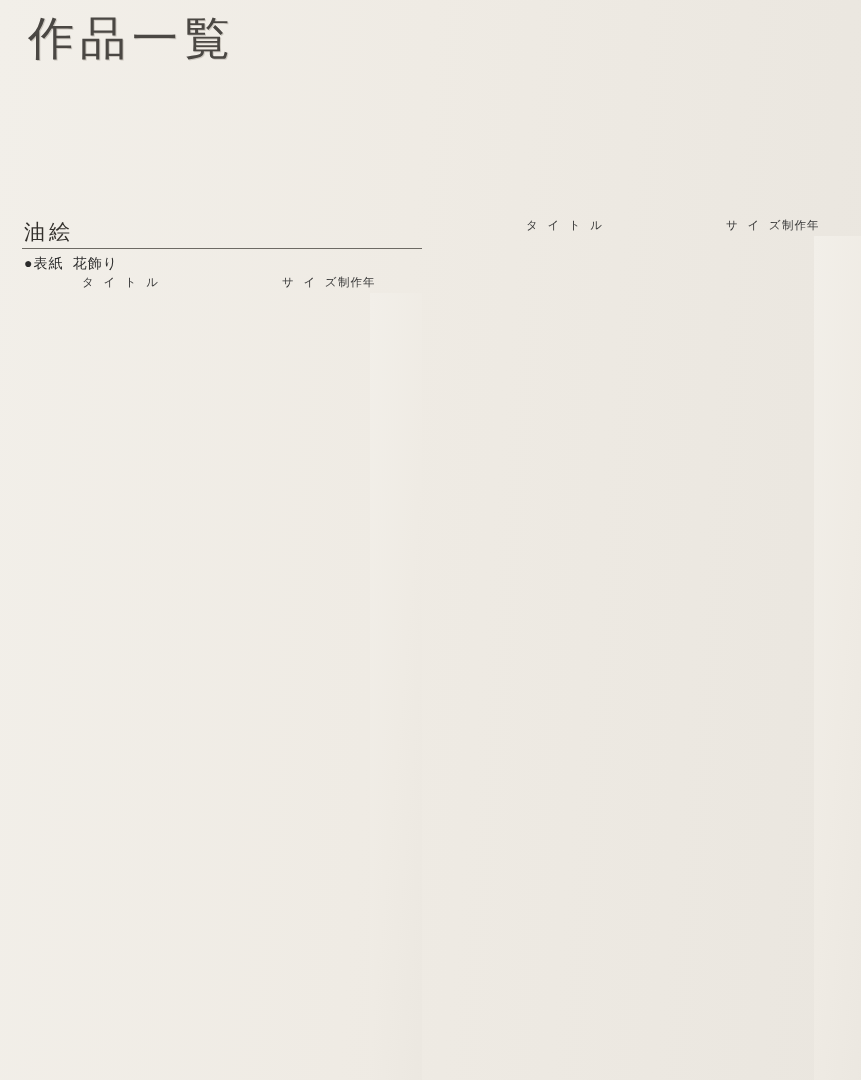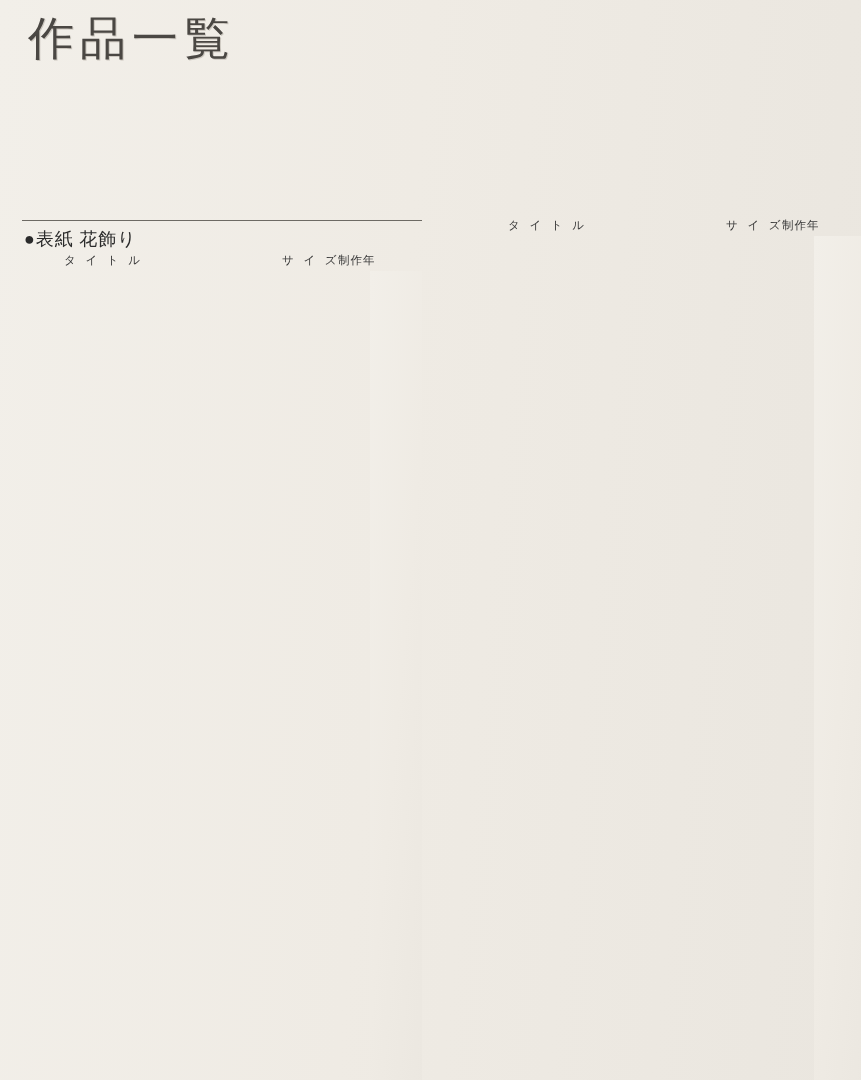--- a/index.html
+++ b/index.html
@@ -45,24 +45,24 @@
     font-family: "DejaVu Serif", serif;
     color: #33302c;
     margin: 0 0 2px 2px;
   }
   .rule {
     border: 0;
     border-top: 1px solid #6d6a64;
     margin: 2px 0 6px 0;
   }
   .note {
-    font-size: 18px;
+    font-size: 14px;
     letter-spacing: 1px;
     margin: 4px 0 2px 2px;
-    font-family: Liberation Serif, serif;
+    font-family: Liberation Mono, monospace;
   }
 
   table.list {
     border-collapse: collapse;
     width: 100%;
     font-family: "DejaVu Serif", serif;
   }
   table.list td {
     padding: 0;
     font-size: 14.5px;
@@ -95,32 +95,33 @@
   }
 
   .colheads {
     position: relative;
     height: 18px;
     font-size: 11.5px;
     letter-spacing: 3px;
     color: #3a3a3a;
     font-family: "DejaVu Serif", serif;
   }
-  .colheads .ch-title { position: absolute; left: 42px; }
+  .colheads .ch-title { position: absolute; left: 60px; }
   .colheads .ch-size { position: absolute; left: 260px; }
   .colheads .ch-year { position: absolute; left: 316px; letter-spacing: 1px; }
 </style>
 </head>
 <body>
 
 <div class="page">
 
   <div class="page-title">作品一覧</div>
 
   <div class="col col-left">
+    <div class="section-head">油絵</div>
     <hr class="rule">
     <div class="note">●表紙 花飾り</div>
     <div class="colheads">
       <span class="ch-title">タ イ ト ル</span>
       <span class="ch-size">サ イ ズ</span>
       <span class="ch-year">制作年</span>
     </div>
     <table class="list">
         <tbody id="tb-oil">
           <tr>

